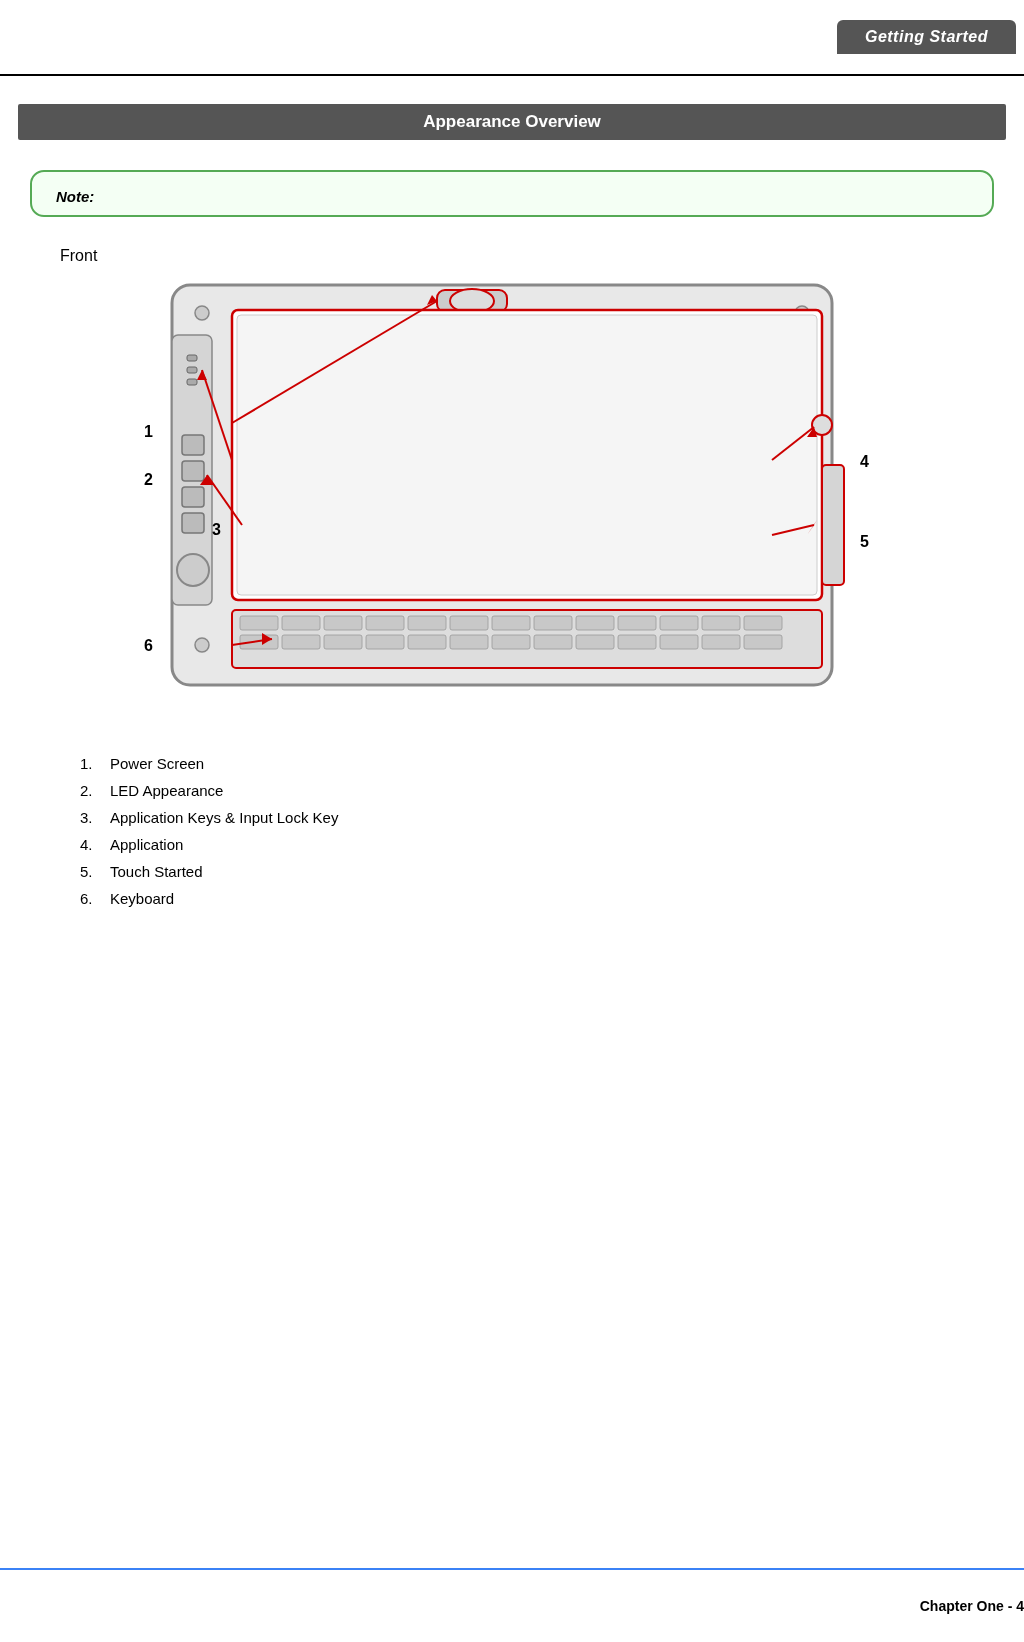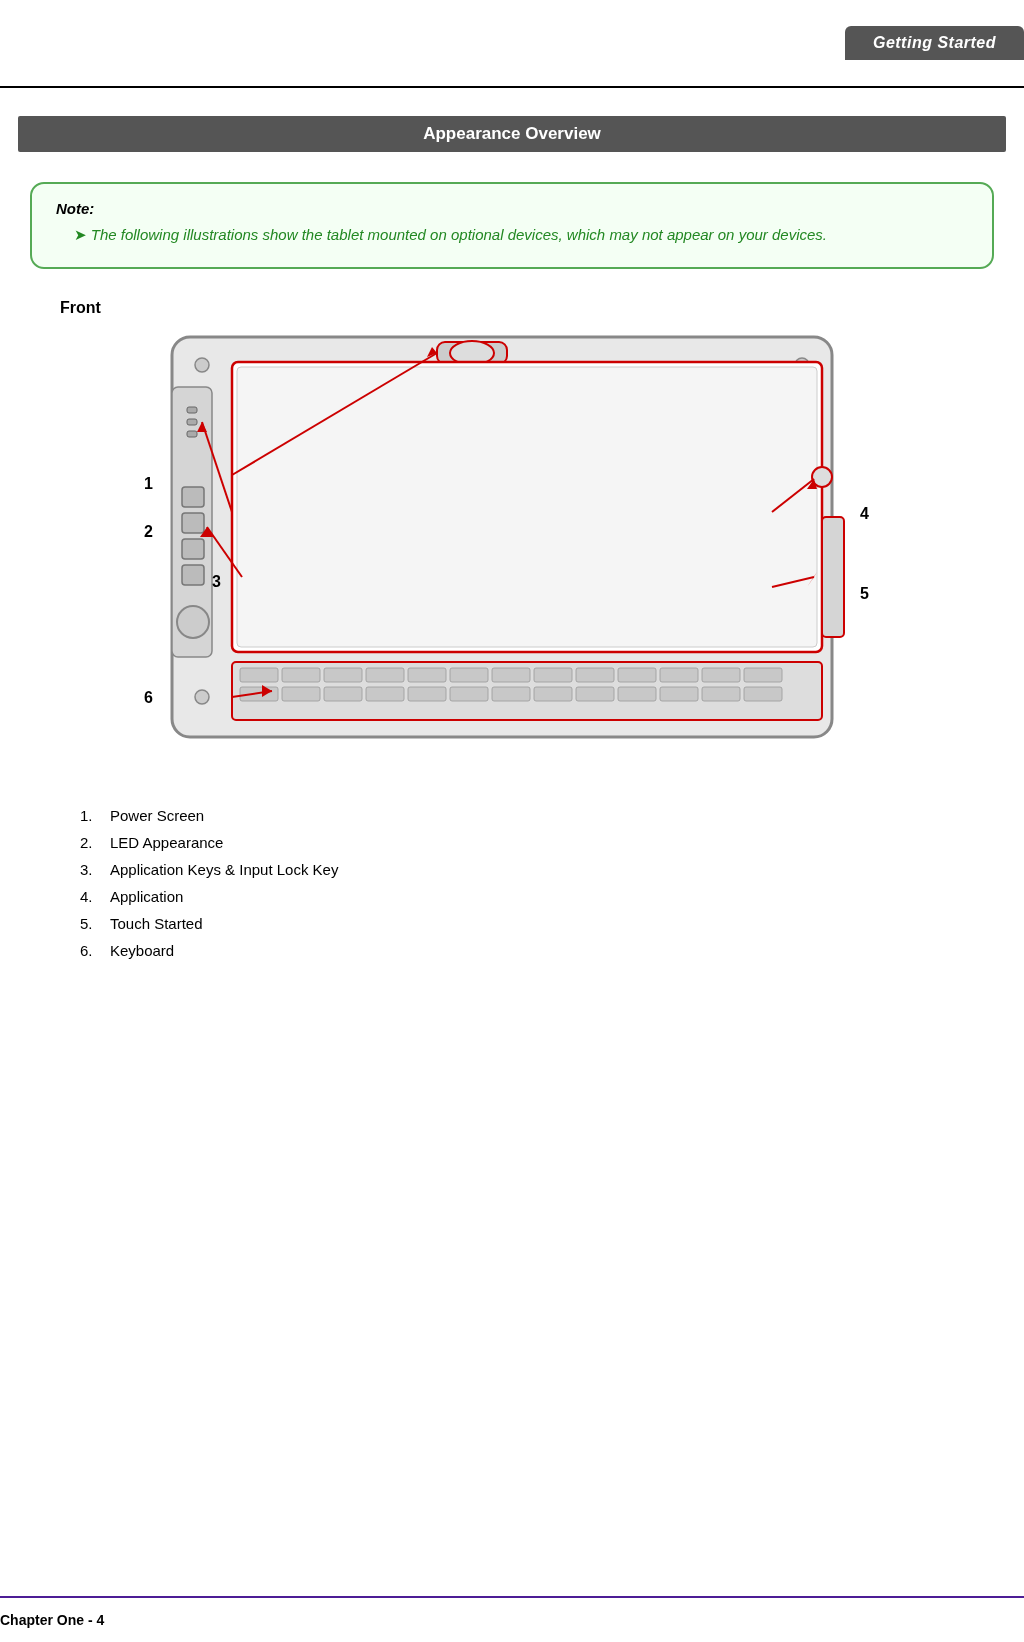--- a/index.html
+++ b/index.html
@@ -11,23 +11,23 @@
       font-size: 15px;
       color: #000;
       position: relative;
     }
 
     
     .header-area {
       display: flex;
       justify-content: flex-end;
       align-items: center;
-      padding: 0;
+      padding: 8px;
       border-bottom: 2px solid #000;
-      height: 88px;
+      height: 76px;
     }
     .header-tab {
       background: #555;
       color: #fff;
       font-style: italic;
       font-weight: bold;
       font-size: 16px;
       padding: 8px 28px;
       margin-right: 0;
       border-top-left-radius: 6px;
@@ -46,21 +46,21 @@
       border-radius: 2px;
       text-align: center;
     }
 
     
     .note-box {
       border: 2px solid #5a5;
       border-radius: 14px;
       background: #f4fff4;
       margin: 30px 30px 0 30px;
-      padding: 16px 24px 20px 24px;
+      padding: 16px 24px 4px 24px;
     }
     .note-label {
       font-weight: bold;
       font-style: italic;
       color: #000;
       font-size: 15px;
       margin-bottom: 6px;
     }
     .note-content {
       color: #228822;
@@ -69,21 +69,21 @@
       margin-left: 18px;
       line-height: 1.6;
     }
     .note-content::before {
       content: "➤ ";
       font-style: normal;
     }
 
     
     .front-label {
-      font-weight: bold;
+      font-weight: normal;
       font-size: 16px;
       margin: 30px 0 10px 60px;
     }
 
     
     .diagram-container {
       position: relative;
       width: 860px;
       margin: 0 auto;
       height: 460px;
@@ -120,39 +120,38 @@
       min-width: 30px;
       font-weight: normal;
     }
 
     
     .footer {
       position: absolute;
       bottom: 0;
       left: 0;
       width: 100%;
-      border-top: 2px solid #4c1d95;
-      text-align: left;
+      border-top: 2px solid #3b82f6;
+      text-align: right;
       font-weight: bold;
       font-size: 14px;
-      padding: 14px 0;
+      padding: 28px 0;
     }
   </style>
 </head>
 <body>
 
 <div class="header-area">
   <div class="header-tab">Getting Started</div>
 </div>
 
 <div class="section-title-bar">Appearance Overview</div>
 
 <div class="note-box">
   <div class="note-label">Note:</div>
-  <div class="note-content">The following illustrations show the tablet mounted on optional devices, which may not appear on your devices.</div>
 </div>
 
 <div class="front-label">Front</div>
 
 <div class="diagram-container">
   <div class="device-svg-wrapper">
     <svg width="720" height="440" viewBox="0 0 720 440" xmlns="http://www.w3.org/2000/svg">
 
       <rect x="30" y="10" width="660" height="400" rx="18" ry="18" fill="#e8e8e8" stroke="#888" stroke-width="3"></rect>
 

